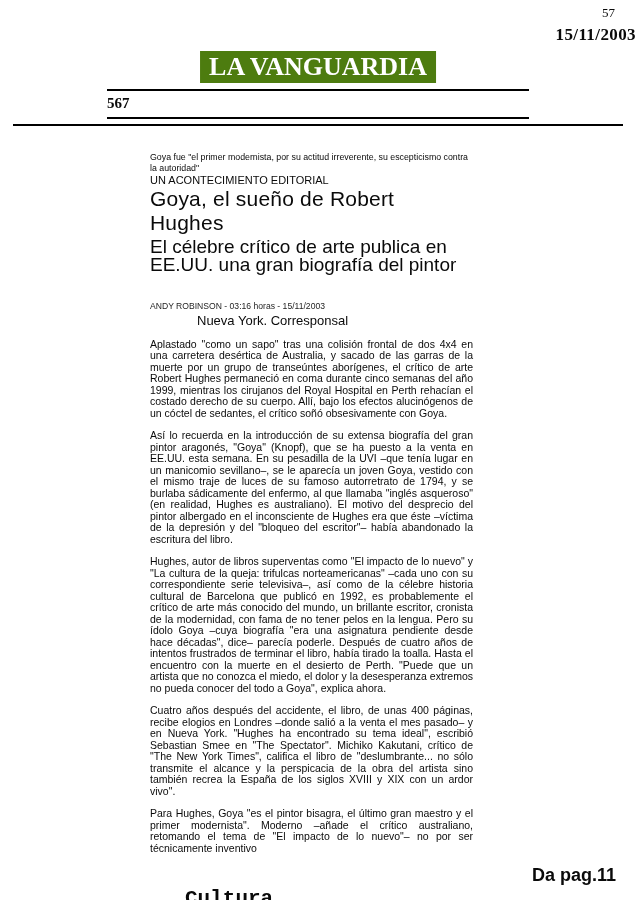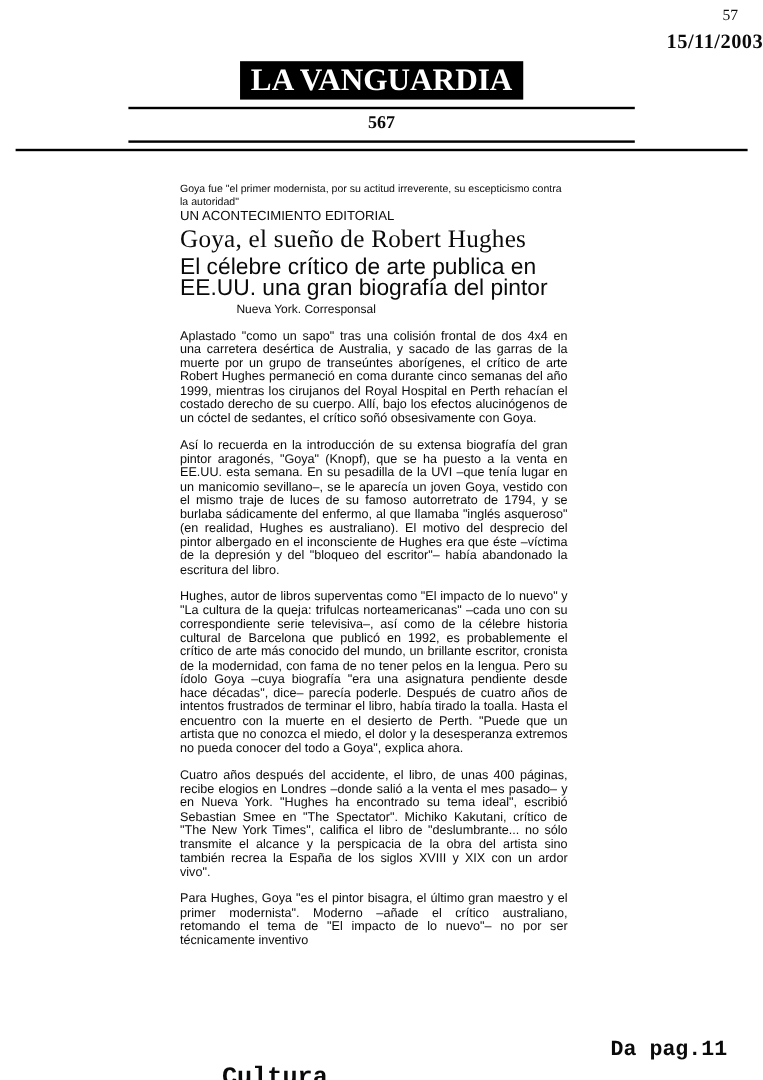--- a/index.html
+++ b/index.html
@@ -14,59 +14,59 @@
     position: absolute; top: 5px; right: 21px;
     font-family: "Liberation Serif", serif; font-size: 13px;
   }
   .doc-date {
     position: absolute; top: 25px; left: 0; width: 100%;
     text-align: right; font-family: "Liberation Serif", serif;
     font-size: 17px; font-weight: bold; letter-spacing: .4px;
   }
   .masthead {
     position: absolute; top: 51px; left: 50%; transform: translateX(-50%);
-    background: #000000; color: #fff;
+    background: #4d7c0f; color: #fff;
     font-family: "Liberation Serif", serif; font-size: 26px; font-weight: bold;
     line-height: 31px; padding: 0 9px 1px; white-space: nowrap;
   }
   .edition-box {
     position: absolute; top: 89px; left: 107px; width: 422px;
     border-top: 2px solid #000; border-bottom: 2px solid #000;
-    text-align: center; font-family: "Liberation Serif", serif;
+    font-family: "Liberation Serif", serif;
     font-size: 15px; font-weight: bold; padding: 4px 0 5px;
   }
   .rule-full {
     position: absolute; top: 124px; left: 13px; width: 610px;
     border-top: 2.5px solid #000; height: 0;
   }
   .article { position: absolute; top: 152px; left: 150px; width: 323px; }
   .kicker-line { font-size: 8.8px; line-height: 10.9px; }
   .kicker-caps { font-size: 11px; line-height: 10.9px; margin-top: 1px; }
   .headline {
-    font-family: Liberation Serif, serif; font-size: 21px;
+    font-family: Liberation Sans, sans-serif; font-size: 21px;
     line-height: 24px; margin-top: 1px; letter-spacing: .2px;
   }
   .subhead {
     font-family: Liberation Sans, sans-serif; font-size: 19px;
     line-height: 18.5px; margin-top: 3px;
   }
   .byline { margin-top: 26px; font-size: 8.6px; color: #1d1d1d; }
-  .dateline { font-size: 10px; margin-top: 2px; padding-left: 47px; }
+  .dateline { font-size: 13px; margin-top: 2px; padding-left: 47px; }
   .body-copy {
     margin-top: 11px; font-size: 10.5px; line-height: 11.5px;
     text-align: justify;
   }
   .body-copy p { margin: 0 0 11px 0; }
   .footer-section {
     position: absolute; top: 887px; left: 185px;
     font-family: Liberation Mono, monospace; font-size: 21px; font-weight: bold;
   }
   .footer-pageref {
-    position: absolute; top: 865px; right: 30px;
-    font-family: Liberation Mono, monospace; font-size: 18px; font-weight: bold;
+    position: absolute; top: 865px; right: 20px;
+    font-family: Liberation Sans, sans-serif; font-size: 18px; font-weight: bold;
   }
 </style>
 </head>
 <body>
 
 <div class="corner-number">57</div>
 
 <div class="doc-date">15/11/2003</div>
 
 <div class="masthead">LA VANGUARDIA</div>
@@ -75,20 +75,21 @@
 
 <div class="rule-full"></div>
 
 <div class="article">
   <div class="kicker-line">Goya fue "el primer modernista, por su actitud irreverente, su escepticismo contra la autoridad"</div>
   <div class="kicker-caps">UN ACONTECIMIENTO EDITORIAL</div>
 
   <div class="headline">Goya, el sueño de Robert Hughes</div>
   <div class="subhead">El célebre crítico de arte publica en EE.UU. una gran biografía del pintor</div>
 
+  <div class="byline">ANDY ROBINSON - 03:16 horas - 15/11/2003</div>
   <div class="dateline">Nueva York. Corresponsal</div>
 
   <div class="body-copy">
     <p>Aplastado "como un sapo" tras una colisión frontal de dos 4x4 en una carretera desértica de Australia, y sacado de las garras de la muerte por un grupo de transeúntes aborígenes, el crítico de arte Robert Hughes permaneció en coma durante cinco semanas del año 1999, mientras los cirujanos del Royal Hospital en Perth rehacían el costado derecho de su cuerpo. Allí, bajo los efectos alucinógenos de un cóctel de sedantes, el crítico soñó obsesivamente con Goya.</p>
     <p>Así lo recuerda en la introducción de su extensa biografía del gran pintor aragonés, "Goya" (Knopf), que se ha puesto a la venta en EE.UU. esta semana. En su pesadilla de la UVI –que tenía lugar en un manicomio sevillano–, se le aparecía un joven Goya, vestido con el mismo traje de luces de su famoso autorretrato de 1794, y se burlaba sádicamente del enfermo, al que llamaba "inglés asqueroso" (en realidad, Hughes es australiano). El motivo del desprecio del pintor albergado en el inconsciente de Hughes era que éste –víctima de la depresión y del "bloqueo del escritor"– había abandonado la escritura del libro.</p>
     <p>Hughes, autor de libros superventas como "El impacto de lo nuevo" y "La cultura de la queja: trifulcas norteamericanas" –cada uno con su correspondiente serie televisiva–, así como de la célebre historia cultural de Barcelona que publicó en 1992, es probablemente el crítico de arte más conocido del mundo, un brillante escritor, cronista de la modernidad, con fama de no tener pelos en la lengua. Pero su ídolo Goya –cuya biografía "era una asignatura pendiente desde hace décadas", dice– parecía poderle. Después de cuatro años de intentos frustrados de terminar el libro, había tirado la toalla. Hasta el encuentro con la muerte en el desierto de Perth. "Puede que un artista que no conozca el miedo, el dolor y la desesperanza extremos no pueda conocer del todo a Goya", explica ahora.</p>
     <p>Cuatro años después del accidente, el libro, de unas 400 páginas, recibe elogios en Londres –donde salió a la venta el mes pasado– y en Nueva York. "Hughes ha encontrado su tema ideal", escribió Sebastian Smee en "The Spectator". Michiko Kakutani, crítico de "The New York Times", califica el libro de "deslumbrante... no sólo transmite el alcance y la perspicacia de la obra del artista sino también recrea la España de los siglos XVIII y XIX con un ardor vivo".</p>
     <p>Para Hughes, Goya "es el pintor bisagra, el último gran maestro y el primer modernista". Moderno –añade el crítico australiano, retomando el tema de "El impacto de lo nuevo"– no por ser técnicamente inventivo</p>
   </div>
 </div>

